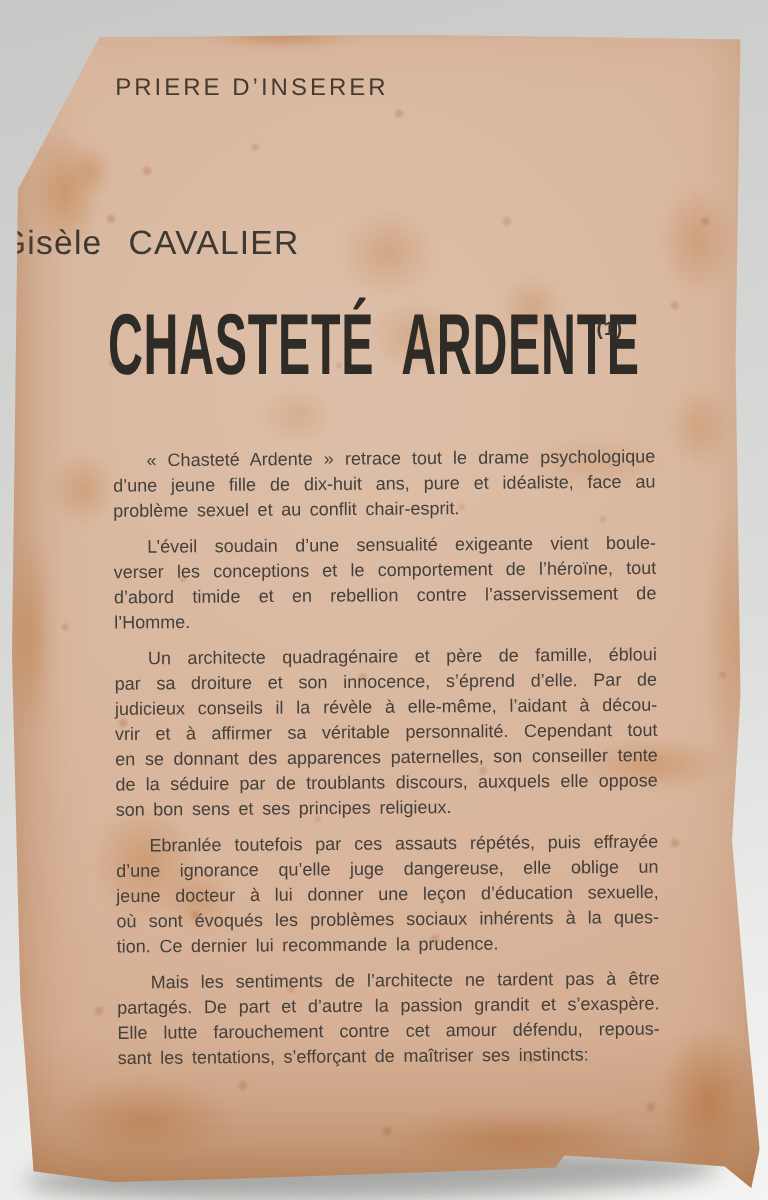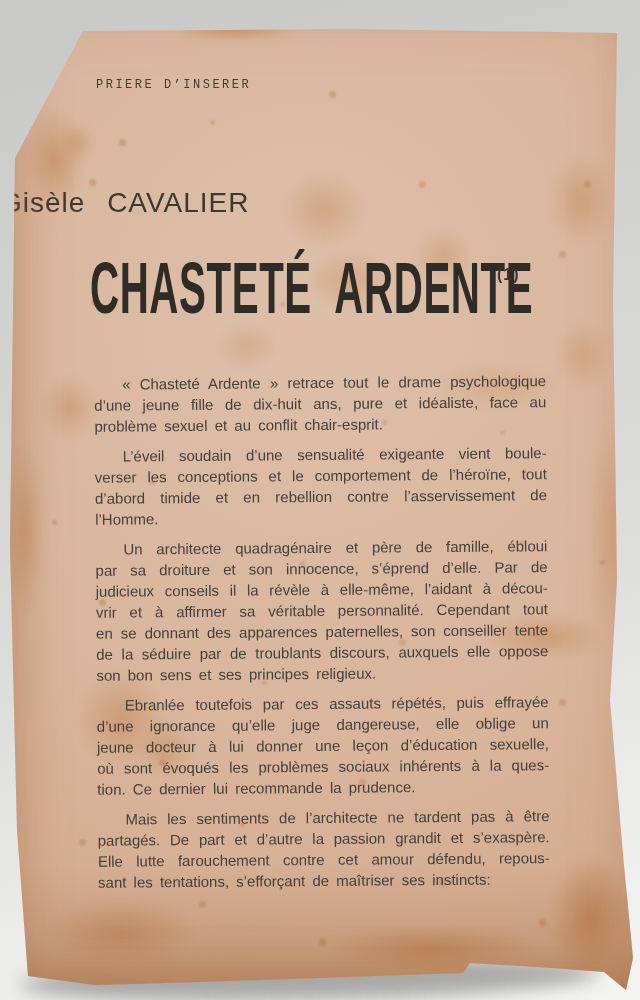--- a/index.html
+++ b/index.html
@@ -46,22 +46,22 @@
       360px 780px 2px 1px rgba(168,98,50,.24), 480px 722px 2px 0 rgba(168,98,50,.26),
       560px 700px 2px 1px rgba(168,98,50,.28), 600px 560px 2px 0 rgba(168,98,50,.26),
       440px 880px 3px 1px rgba(168,98,50,.30), 200px 902px 2px 1px rgba(168,98,50,.30),
       320px 940px 3px 1px rgba(160,92,45,.34), 80px 840px 2px 1px rgba(168,98,50,.28),
       540px 920px 3px 1px rgba(160,92,45,.34), 280px 302px 2px 0 rgba(168,98,50,.20),
       500px 430px 2px 0 rgba(168,98,50,.20), 400px 640px 2px 1px rgba(168,98,50,.22),
       150px 480px 2px 0 rgba(168,98,50,.24), 585px 182px 2px 1px rgba(168,98,50,.26),
       262px 680px 2px 0 rgba(168,98,50,.22), 90px 180px 2px 1px rgba(168,98,50,.28);
   }
   .header-note{
-    position:absolute;left:96px;top:78px;
-    font-family:Liberation Mono, monospace;font-size:12px;letter-spacing:2.5px;
+    position:absolute;left:96px;top:62px;
+    font-family:Liberation Sans, sans-serif;font-size:20px;letter-spacing:2.5px;
     color:#443c30;white-space:nowrap;
   }
   .author{
     position:absolute;left:0;top:189px;width:556px;text-align:left;
     font-size:28px;line-height:28px;letter-spacing:1px;word-spacing:13px;
     color:#3c3832;white-space:nowrap;
   }
   .book-title{
     position:absolute;left:90px;top:252px;height:72px;white-space:nowrap;
   }

